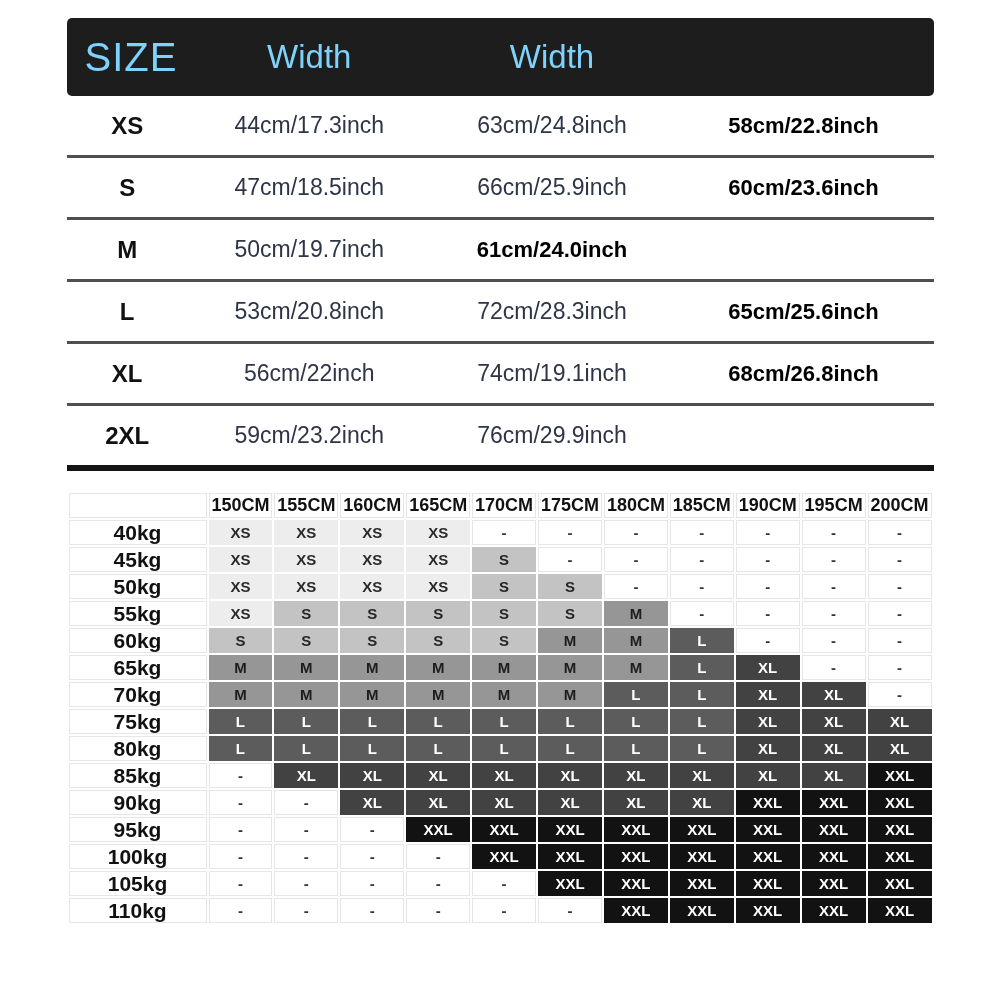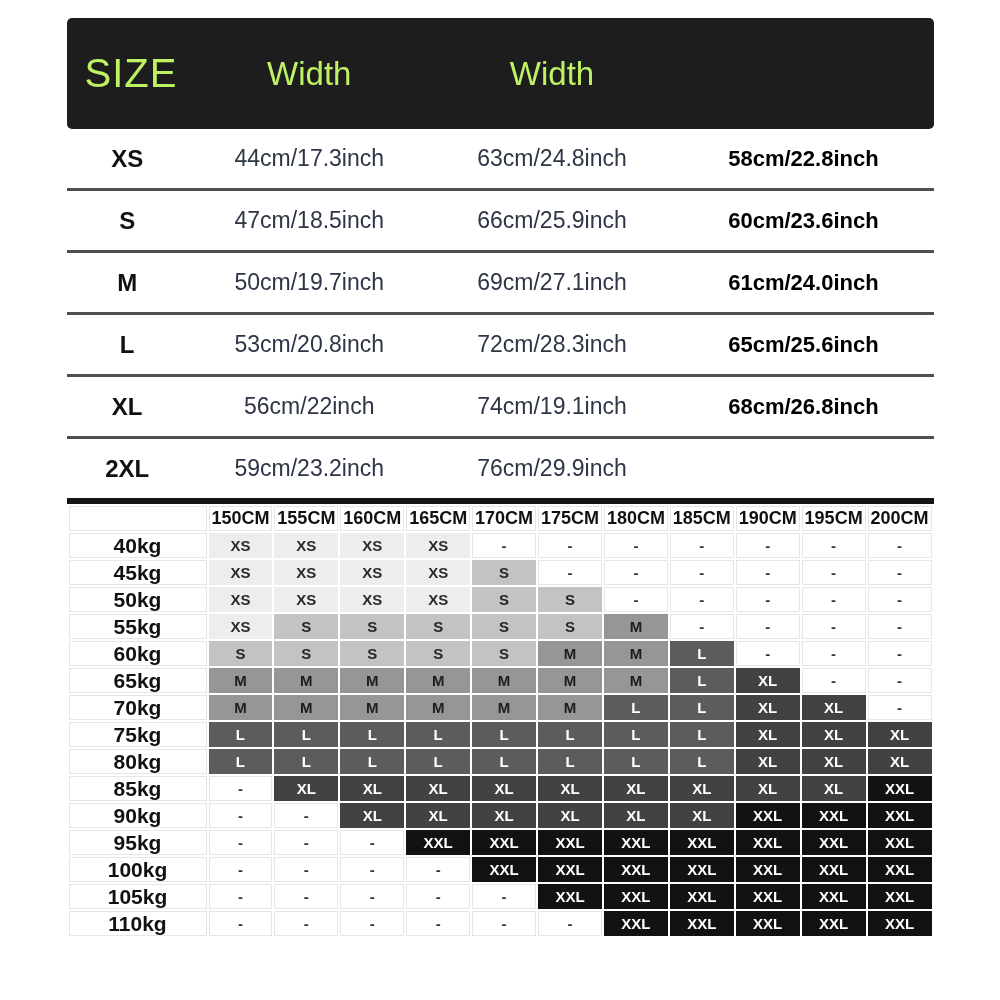--- a/index.html
+++ b/index.html
@@ -16,22 +16,22 @@
     margin: 0 auto;
     padding-top: 18px;
   }
 
   
   .st-header {
     display: grid;
     grid-template-columns: 14% 28% 28% 30%;
     align-items: center;
     background: #1d1d1d;
-    color: #bef264;
-    height: 111px;
+    color: #7dd3fc;
+    height: 78px;
     border-radius: 5px;
   }
   .st-header .h0 {
     font-size: 40px;
     padding-left: 18px;
     letter-spacing: 1px;
   }
   .st-header .h1, .st-header .h2, .st-header .h3 {
     font-size: 33px;
     text-align: center;
@@ -56,21 +56,21 @@
     font-size: 23px;
     color: #2e3547;
   }
   .st-cell.c3 {
     font-size: 22px;
     font-weight: bold;
     color: #000000;
   }
 
   
-  .matrix-wrap { margin-top: 0; }
+  .matrix-wrap { margin-top: 20px; }
   table.matrix {
     border-collapse: separate;
     border-spacing: 2px;
     width: 100%;
     table-layout: fixed;
   }
   table.matrix col.wcol { width: 138px; }
   table.matrix th, table.matrix td {
     padding: 0;
     height: 25px;
@@ -124,21 +124,20 @@
         </div>
         <div class="st-row">
           <div class="st-cell c0">S</div>
           <div class="st-cell c1">47cm/18.5inch</div>
           <div class="st-cell c2">66cm/25.9inch</div>
           <div class="st-cell c3">60cm/23.6inch</div>
         </div>
         <div class="st-row">
           <div class="st-cell c0">M</div>
           <div class="st-cell c1">50cm/19.7inch</div>
-          <div class="st-cell c2">69cm/27.1inch</div>
           <div class="st-cell c3">61cm/24.0inch</div>
         </div>
         <div class="st-row">
           <div class="st-cell c0">L</div>
           <div class="st-cell c1">53cm/20.8inch</div>
           <div class="st-cell c2">72cm/28.3inch</div>
           <div class="st-cell c3">65cm/25.6inch</div>
         </div>
         <div class="st-row">
           <div class="st-cell c0">XL</div>

